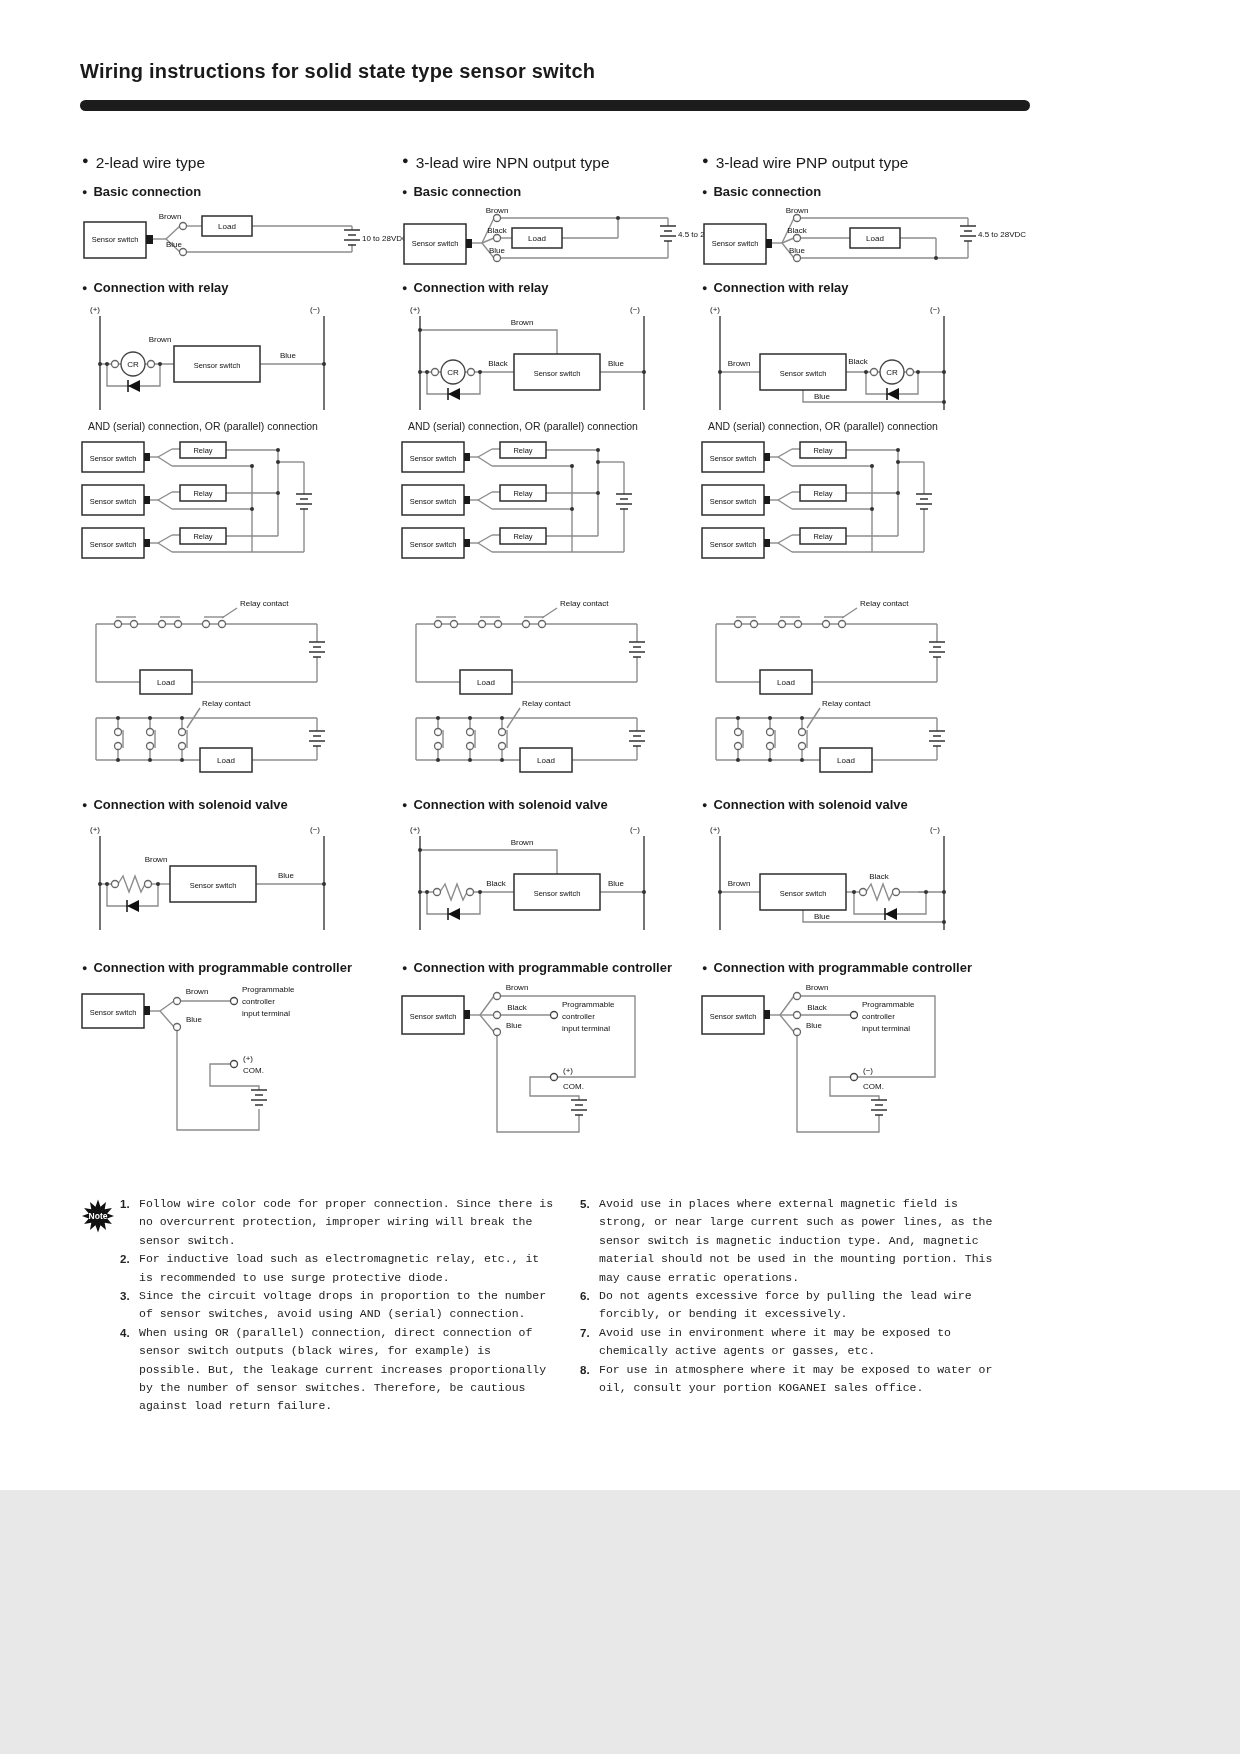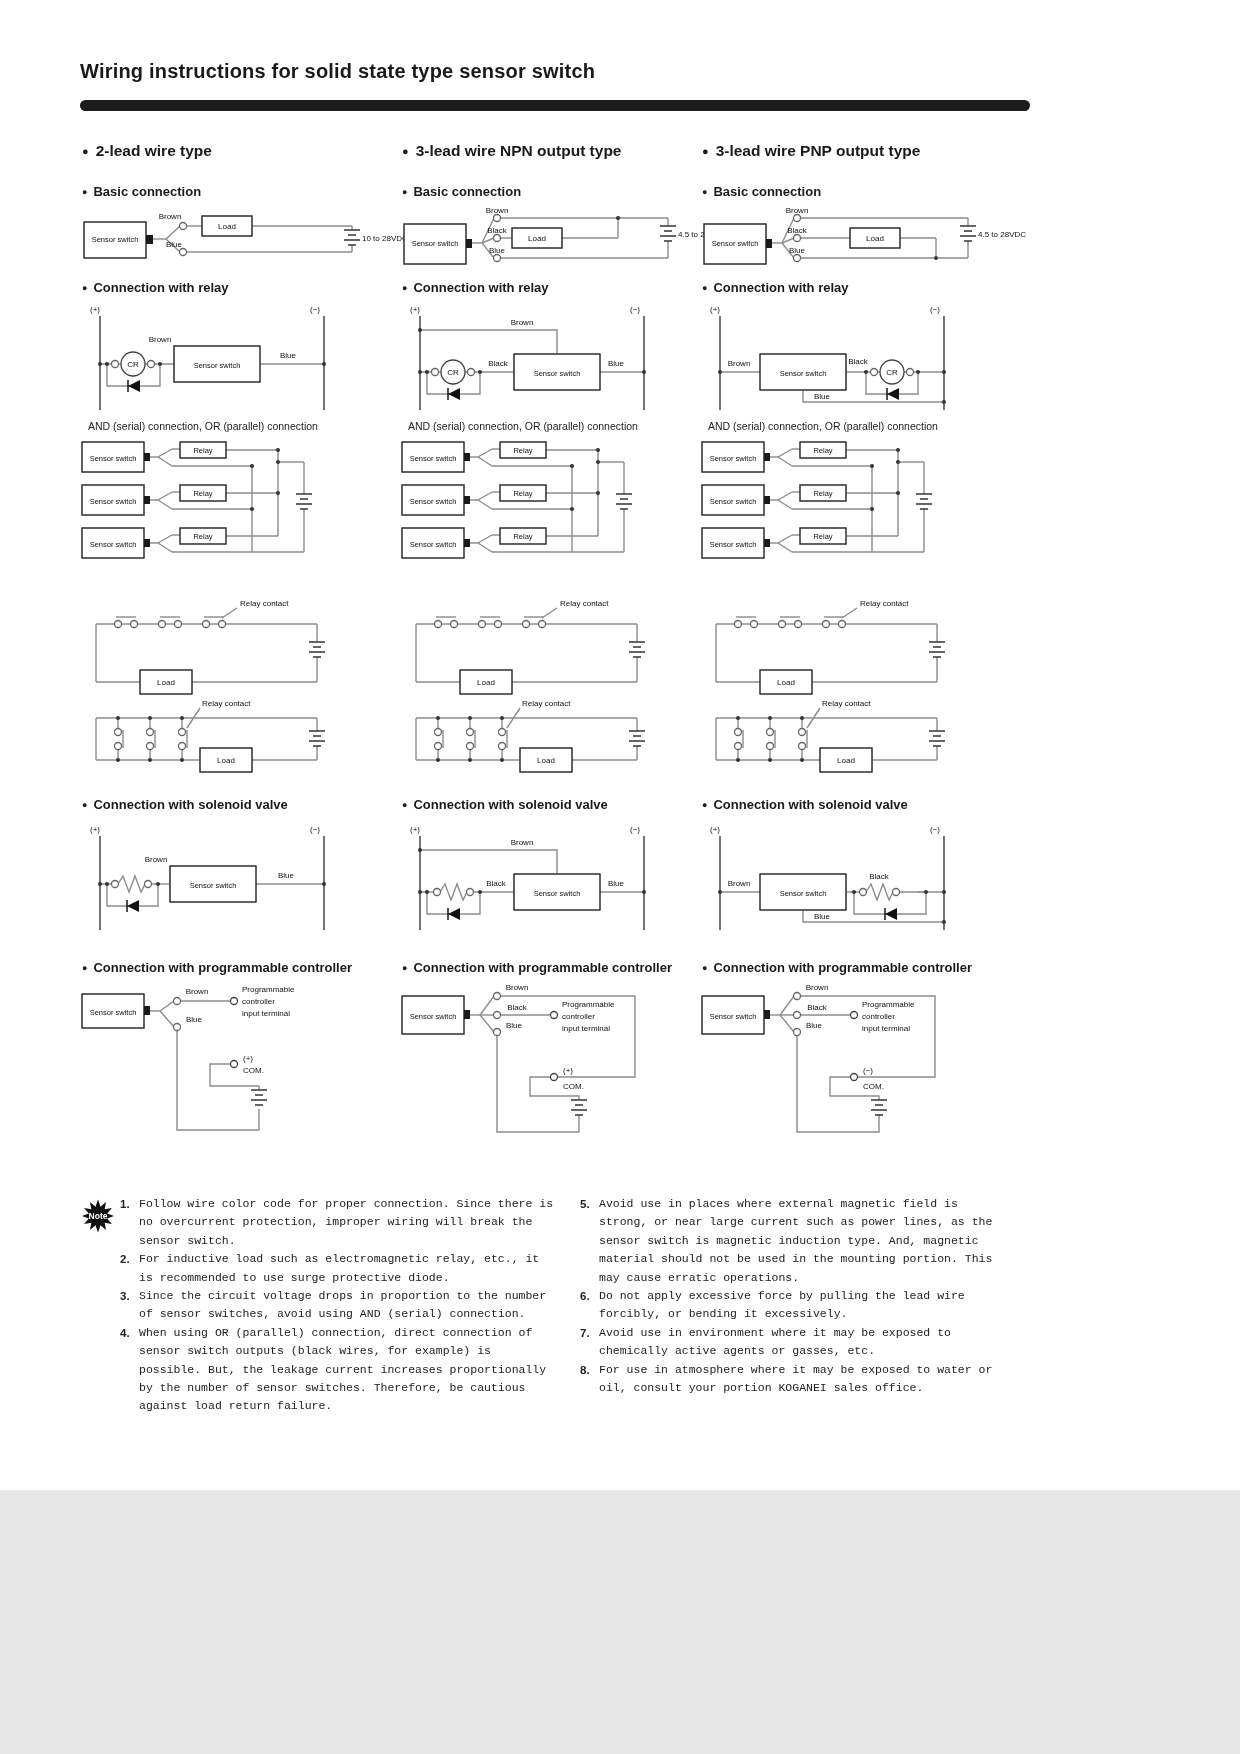--- a/index.html
+++ b/index.html
@@ -1,21 +1,21 @@
 <!DOCTYPE html>
 <html><head>
 <meta charset="utf-8">
 <style>
   html,body{margin:0;padding:0;background:#e8e8e8;}
   .page{position:relative;width:1240px;height:1490px;background:#ffffff;
         font-family:"Liberation Sans",sans-serif;color:#1a1a1a;overflow:hidden;}
   .title{position:absolute;left:80px;top:60px;font-size:20px;font-weight:bold;letter-spacing:.2px;}
   .rule{position:absolute;left:80px;top:100px;width:950px;height:11px;background:#1c1c1c;border-radius:6px;}
   .col{position:absolute;top:142px;width:305px;}
-  .colhead{position:absolute;top:0;left:0;font-size:15.5px;font-weight:bold;white-space:nowrap;display:flex;align-items:center;}
+  .colhead{position:absolute;top:12px;left:0;font-size:15.5px;font-weight:normal;white-space:nowrap;display:flex;align-items:flex-start;}
   .colhead::before{content:"●";font-size:11px;margin-right:7px;}
   .subhead{position:absolute;left:0;font-size:13px;font-weight:bold;white-space:nowrap;display:flex;align-items:center;}
   .subhead::before{content:"●";font-size:9px;margin-right:6px;}
   .andor{position:absolute;left:6px;top:278px;font-size:10.5px;white-space:nowrap;color:#222;}
   .dg{position:absolute;left:0;overflow:visible;display:block;}
   .dg line,.dg polyline{stroke:#8c8c8c;stroke-width:1.4;fill:none;}
   .dg line.rl{stroke:#3a3a3a;}
   .dg rect.b{fill:#fff;stroke:#2e2e2e;stroke-width:1.5;}
   .dg rect.s{fill:#1a1a1a;stroke:none;}
   .dg circle.o{fill:#fff;stroke:#666;stroke-width:1.3;}
@@ -937,21 +937,21 @@
           <span class="ntext">When using OR (parallel) connection, direct connection of sensor switch outputs (black wires, for example) is possible. But, the leakage current increases proportionally by the number of sensor switches. Therefore, be cautious against load return failure.</span>
         </div>
     </div>
     <div class="ncol r">
       <div class="nitem">
           <span class="nnum">5.</span>
           <span class="ntext">Avoid use in places where external magnetic field is strong, or near large current such as power lines, as the sensor switch is magnetic induction type. And, magnetic material should not be used in the mounting portion. This may cause erratic operations.</span>
         </div>
       <div class="nitem">
           <span class="nnum">6.</span>
-          <span class="ntext">Do not apply excessive force by pulling the lead wire forcibly, or bending it excessively.</span>
+          <span class="ntext">Do not agents excessive force by pulling the lead wire forcibly, or bending it excessively.</span>
         </div>
       <div class="nitem">
           <span class="nnum">7.</span>
           <span class="ntext">Avoid use in environment where it may be exposed to chemically active agents or gasses, etc.</span>
         </div>
       <div class="nitem">
           <span class="nnum">8.</span>
           <span class="ntext">For use in atmosphere where it may be exposed to water or oil, consult your portion KOGANEI sales office.</span>
         </div>
     </div>

